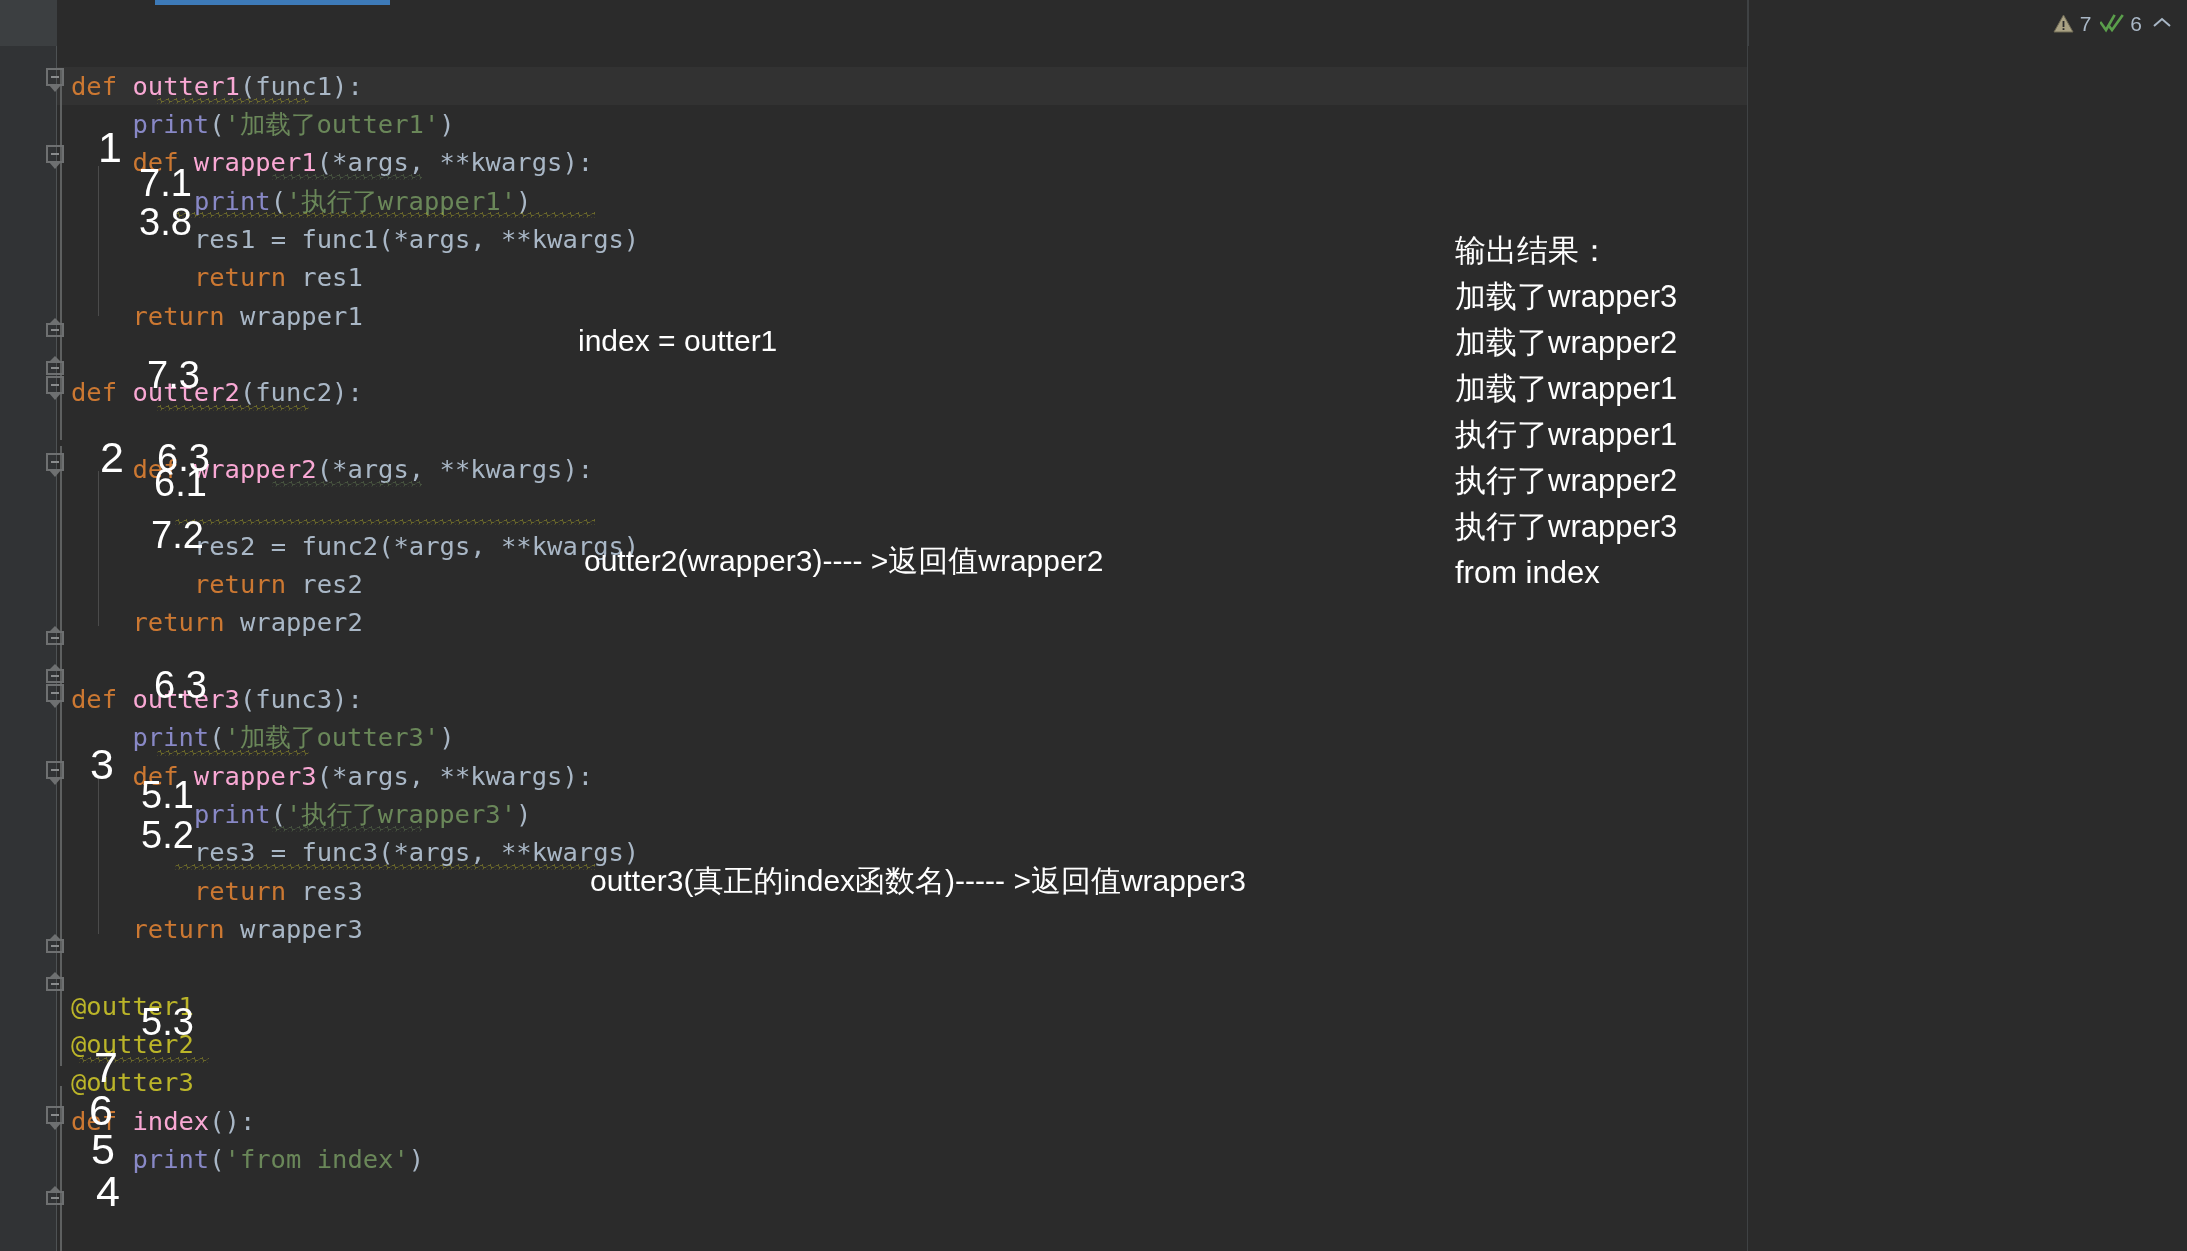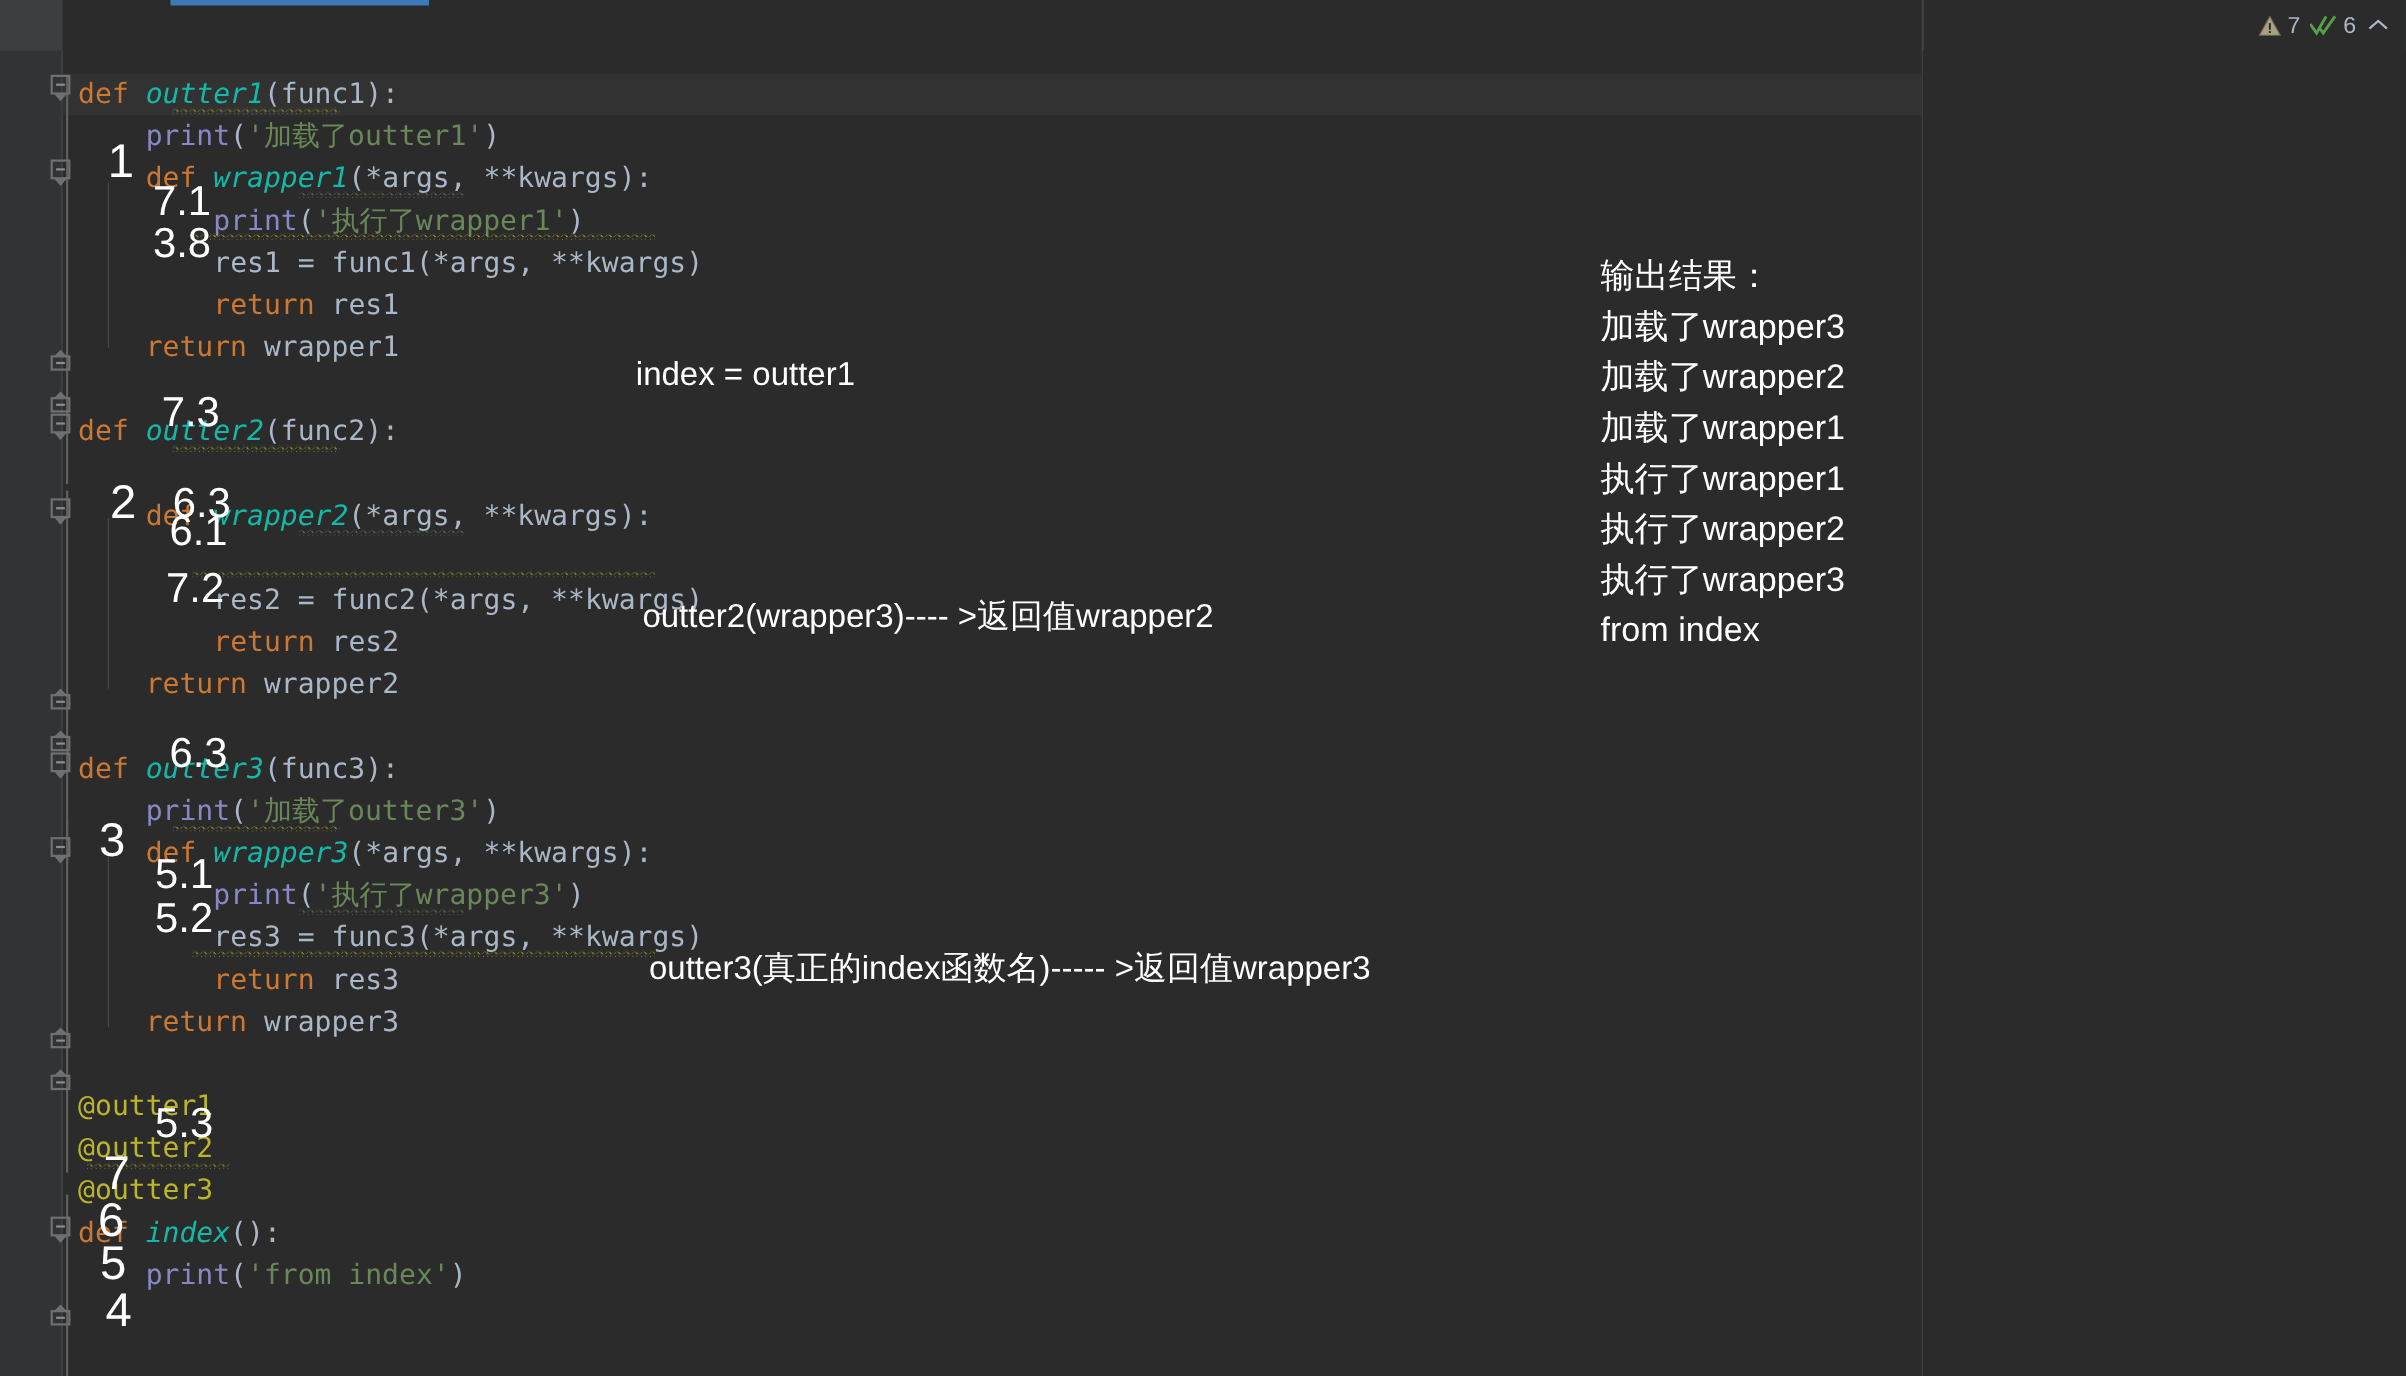--- a/index.html
+++ b/index.html
@@ -29,21 +29,21 @@
 
   
   .editor{position:absolute;left:57px;top:46px;width:1690px;height:1205px;background:#2b2b2b;}
   .code{position:absolute;left:0;top:0;white-space:pre;font-size:25.5px;line-height:38.3px;
         letter-spacing:0px;color:#a9b7c6;}
   .ln{position:absolute;left:0;white-space:pre;height:38.3px;line-height:38.3px;font-size:25.5px;}
   .caret-row{position:absolute;left:0;top:0;width:1690px;height:38px;background:#323232;}
 
   
   .kw{color:#cc7832;}
-  .fn{color:#14b8a6;font-style:italic;}
+  .fn{color:#f9a8d4;}
   .dec{color:#bbb529;}
   .str{color:#6a8759;}
   .bi{color:#8888c6;}
   .pn{color:#a9b7c6;}
 
   .squig{position:absolute;height:6px;pointer-events:none;
     background-image:
       radial-gradient(circle at 2px 4px, transparent 2.1px, #bbb529 2.2px, transparent 3.0px),
       radial-gradient(circle at 6px 1px, transparent 2.1px, #bbb529 2.2px, transparent 3.0px);
     background-size:8px 6px;opacity:.75;}

